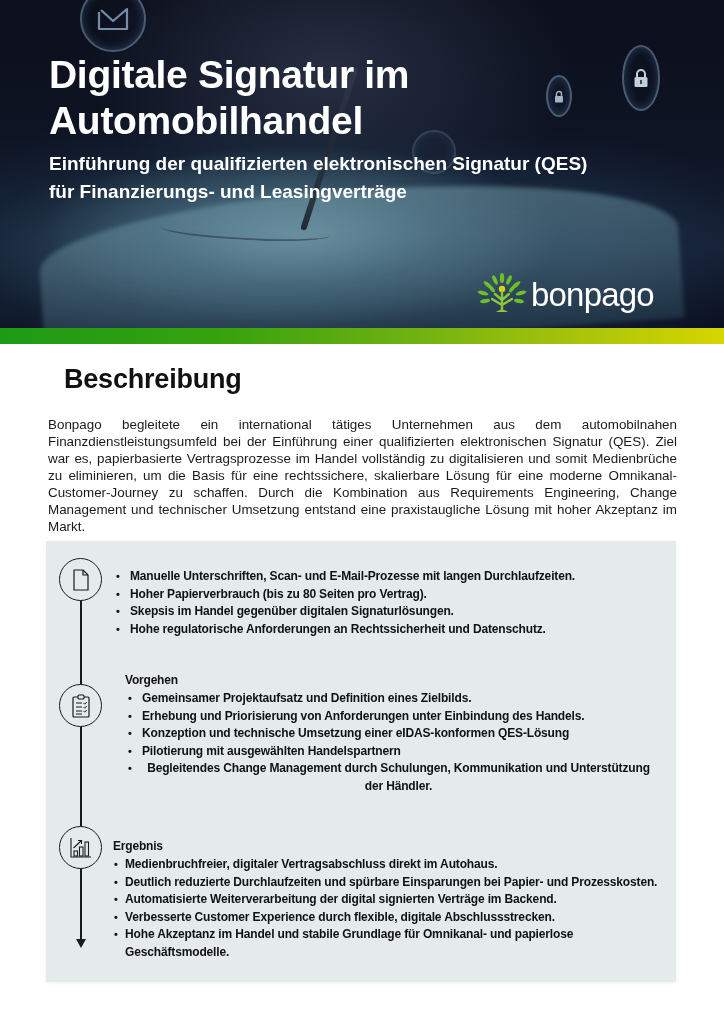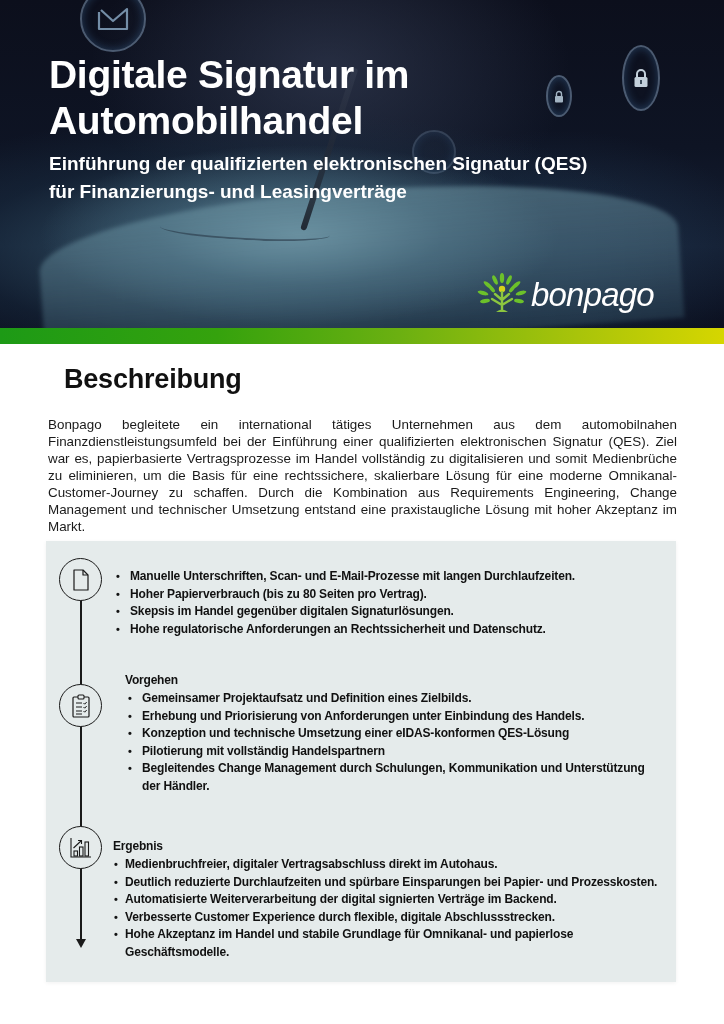--- a/index.html
+++ b/index.html
@@ -49,21 +49,21 @@
     position: absolute; left: 49px; top: 52px; width: 600px;
     font-family: "Liberation Sans", sans-serif; font-weight: bold;
     font-size: 39px; line-height: 46px; color: #ffffff; letter-spacing: -0.3px;
   }
   .hero-subtitle {
     position: absolute; left: 49px; top: 150px; width: 640px;
     font-family: "Liberation Sans", sans-serif; font-weight: bold;
     font-size: 19px; line-height: 28px; color: #ffffff;
   }
   .brand {
-    position: absolute; left: 476px; top: 272px; display: flex; align-items: center; gap: 3px; font-style: italic;
+    position: absolute; left: 476px; top: 272px; display: flex; align-items: center; gap: 3px;
   }
   .brand-name {
     font-family: "Liberation Sans", sans-serif; font-size: 33px; color: #ffffff;
     letter-spacing: -0.8px; line-height: 1;
   }
 
   
   .green-bar {
     position: absolute; left: 0; top: 328px; width: 724px; height: 16px;
     background: linear-gradient(90deg, #1d9a16 0%, #35a20d 30%, #6bb011 55%, #a9c40a 80%, #d6d600 100%);
@@ -221,22 +221,22 @@
     <li>Hohe regulatorische Anforderungen an Rechtssicherheit und Datenschutz.</li>
   </ul>
 </div>
 
 <div class="step" style="top:672px;margin-left:12px;">
   <div class="step-title">Vorgehen</div>
   <ul>
     <li>Gemeinsamer Projektaufsatz und Definition eines Zielbilds.</li>
     <li>Erhebung und Priorisierung von Anforderungen unter Einbindung des Handels.</li>
     <li>Konzeption und technische Umsetzung einer eIDAS-konformen QES-Lösung</li>
-    <li>Pilotierung mit vollständig Handelspartnern</li>
-    <li style="padding-right:30px;">Begleitendes Change Management durch Schulungen, Kommunikation und Unterstützung der Händler.</li>
+    <li>Pilotierung mit ausgewählten Handelspartnern</li>
+    <li style="padding-right:30px;text-align:center;">Begleitendes Change Management durch Schulungen, Kommunikation und Unterstützung der Händler.</li>
   </ul>
 </div>
 
 <div class="step tight" style="top:838px;">
   <div class="step-title">Ergebnis</div>
   <ul>
     <li>Medienbruchfreier, digitaler Vertragsabschluss direkt im Autohaus.</li>
     <li>Deutlich reduzierte Durchlaufzeiten und spürbare Einsparungen bei Papier- und Prozesskosten.</li>
     <li>Automatisierte Weiterverarbeitung der digital signierten Verträge im Backend.</li>
     <li>Verbesserte Customer Experience durch flexible, digitale Abschlussstrecken.</li>

